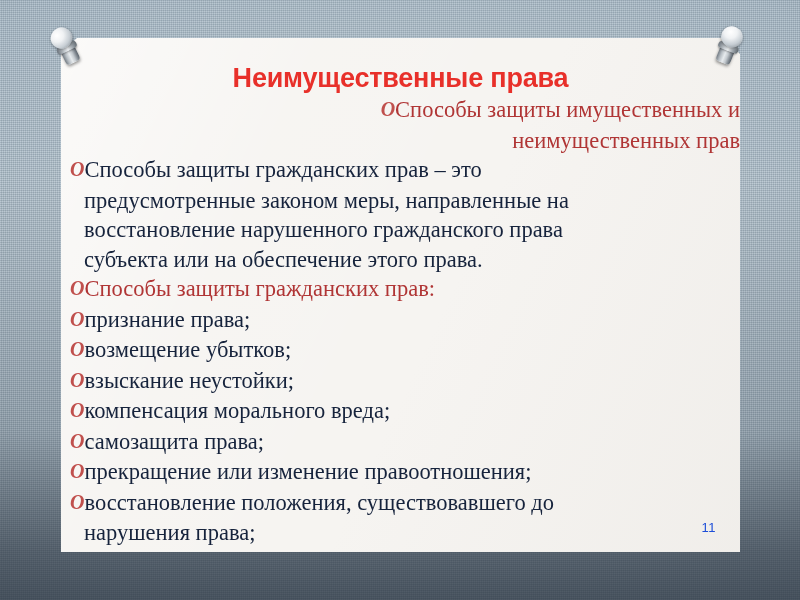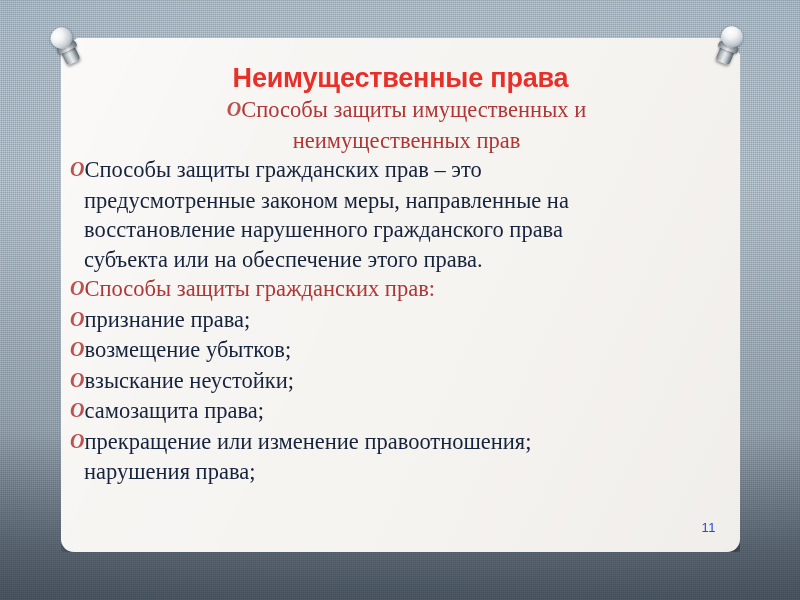--- a/index.html
+++ b/index.html
@@ -63,21 +63,20 @@
       2px 3px 7px rgba(20,30,42,0.40),
       8px 10px 22px rgba(20,30,42,0.24);
     clip-path: polygon(
       16px 0px,
       calc(100% - 16px) 0px,
       100% 16px,
       100% 100%,
       0px 100%,
       0px 16px);
     overflow: hidden;
-    border-radius: 13px;
   }
   .card-sheen {
     position: absolute;
     inset: 0;
     pointer-events: none;
     background: linear-gradient(115deg,
       rgba(255,255,255,0.55) 0%,
       rgba(255,255,255,0.10) 28%,
       rgba(246,244,241,0.00) 55%,
       rgba(214,210,204,0.18) 100%);
@@ -149,21 +148,21 @@
   }
 
   .line {
     display: block;
     font-size: 22.5px;
     line-height: 29.5px;
     color: #16233c;
     white-space: nowrap;
   }
   .line.centered {
-    text-align: center;
+    text-align: right;
     padding-left: 12px;
   }
   .line.ind {
     padding-left: 9px;
   }
   .line.cont {
     padding-left: 23px;
   }
   .line.crimson{ color: #b03535; }
 
@@ -209,22 +208,24 @@
         </div>
       <div id="body-block">
           <div class="line ind"><span class="bullet">O</span><span>Способы защиты гражданских прав – это</span></div>
           <div class="line cont"><span>предусмотренные законом меры, направленные на</span></div>
           <div class="line cont"><span>восстановление нарушенного гражданского права</span></div>
           <div class="line cont"><span>субъекта или на обеспечение этого права.</span></div>
           <div class="line ind crimson"><span class="bullet">O</span><span>Способы защиты гражданских прав:</span></div>
           <div class="line ind"><span class="bullet">O</span><span>признание права;</span></div>
           <div class="line ind"><span class="bullet">O</span><span>возмещение убытков;</span></div>
           <div class="line ind"><span class="bullet">O</span><span>взыскание неустойки;</span></div>
+          <div class="line ind"><span class="bullet">O</span><span>компенсация морального вреда;</span></div>
           <div class="line ind"><span class="bullet">O</span><span>самозащита права;</span></div>
           <div class="line ind"><span class="bullet">O</span><span>прекращение или изменение правоотношения;</span></div>
+          <div class="line ind"><span class="bullet">O</span><span>восстановление положения, существовавшего до</span></div>
           <div class="line cont"><span>нарушения права;</span></div>
         </div>
     </div>
 
     <div class="page-number">11</div>
   </div>
 
   <div class="pin pin-left">
     <div class="shaft"></div>
     <div class="collar"></div>

